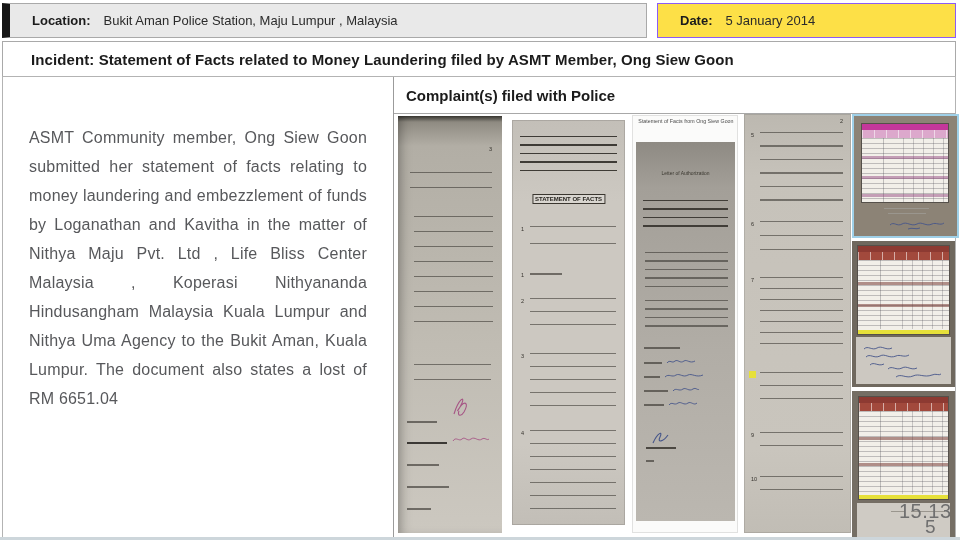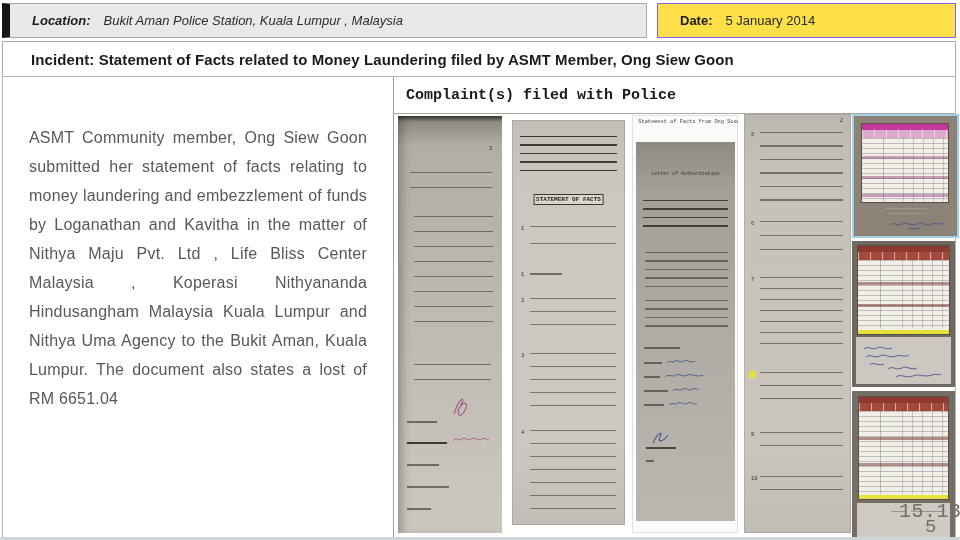--- a/index.html
+++ b/index.html
@@ -2,37 +2,37 @@
 <html style="--table1-header: #c4379b; --table23-header: #8d3a32; --highlight-yellow: #e6e03a; --selection-border-blue: #9fd0e8; --signature-ink-pink: #a65585; --handwriting-ink-blue: #46568a;"><head>
 <meta charset="utf-8">
 <style>
   html,body{margin:0;padding:0;}
   body{
     width:960px;height:540px;position:relative;background:#fff;
     font-family:"Liberation Sans", sans-serif;color:#1b1b1b;overflow:hidden;
   }
   
   .loc-cell{position:absolute;left:2px;top:3px;width:636px;height:33px;background:#e9e9e9;
-    border:1px solid #a9a9a9;border-left:8px solid #161616;display:flex;align-items:center;font-style:italic;}
+    border:1px solid #a9a9a9;border-left:8px solid #161616;display:flex;align-items:center;}
   .date-cell{position:absolute;left:657px;top:3px;width:297px;height:33px;background:#fde047;
     border:1px solid #8b5cf6;display:flex;align-items:center;}
   .meta-label{font-weight:bold;font-size:13px;margin-left:22px;}
   .meta-value{font-size:13px;margin-left:13px;color:#2b2b2b;}
   
   .incident-row{position:absolute;left:2px;top:41px;width:952px;height:34px;background:#fff;
     border:1px solid #a9a9a9;display:flex;align-items:center;}
   .incident-title{font-weight:bold;font-size:15px;margin-left:28px;letter-spacing:.1px;}
   
   .content{position:absolute;left:2px;top:76px;width:952px;height:460px;border:1px solid #b3b3b3;}
   .left-col{position:absolute;left:0;top:0;width:390px;height:100%;border-right:1px solid #9b9b9b;}
   .desc-header{height:36px;border-bottom:1px solid #9b9b9b;display:flex;align-items:center;}
   .desc-header span{font-weight:bold;font-size:15px;margin-left:28px;}
   .desc-body{padding:46px 26px 0 26px;font-size:16px;line-height:29px;color:#57585b;
     text-align:justify;letter-spacing:.2px;}
-  .right-col{position:absolute;left:391px;top:0;right:0;height:100%;font-family:Liberation Mono, monospace;}
+  .right-col{position:absolute;left:391px;top:0;right:0;height:100%;}
   .comp-header{height:36px;border-bottom:1px solid #a8a8a8;display:flex;align-items:center;}
   .comp-header span{font-weight:bold;font-size:15px;margin-left:12px;}
   .docs{position:absolute;left:0;top:37px;right:0;bottom:0;}
   
   .thumb{position:absolute;overflow:hidden;}
   .ruled{position:absolute;background-image:repeating-linear-gradient(to bottom,
     var(--lc,rgba(48,45,40,.55)) 0, var(--lc,rgba(48,45,40,.55)) 1.4px,
     transparent 1.4px, transparent var(--lh,13px));}
   .dash{position:absolute;height:1.6px;background:rgba(48,45,40,.6);}
   .pnum{position:absolute;font-size:5.5px;color:#33302b;line-height:6px;}
@@ -85,21 +85,21 @@
   
   .slide-code{position:absolute;font-size:20px;color:#6f6f6f;letter-spacing:.5px;}
   .page-num{position:absolute;font-size:19px;color:#6f6f6f;}
   .bottom-line{position:absolute;left:0;right:0;bottom:0;height:3px;background:#cdd6db;}
 </style>
 </head>
 <body>
 
 <div class="loc-cell">
   <span class="meta-label">Location:</span>
-  <span class="meta-value">Bukit Aman Police Station, Kuala Lumpur , Malaysia</span>
+  <span class="meta-value">Bukit Aman Police Station, Maju Lumpur , Malaysia</span>
 </div>
 <div class="date-cell">
   <span class="meta-label">Date:</span>
   <span class="meta-value">5 January 2014</span>
 </div>
 
 <div class="incident-row">
   <span class="incident-title">Incident: Statement of Facts related to Money Laundering filed by ASMT Member, Ong Siew Goon</span>
 </div>
 

